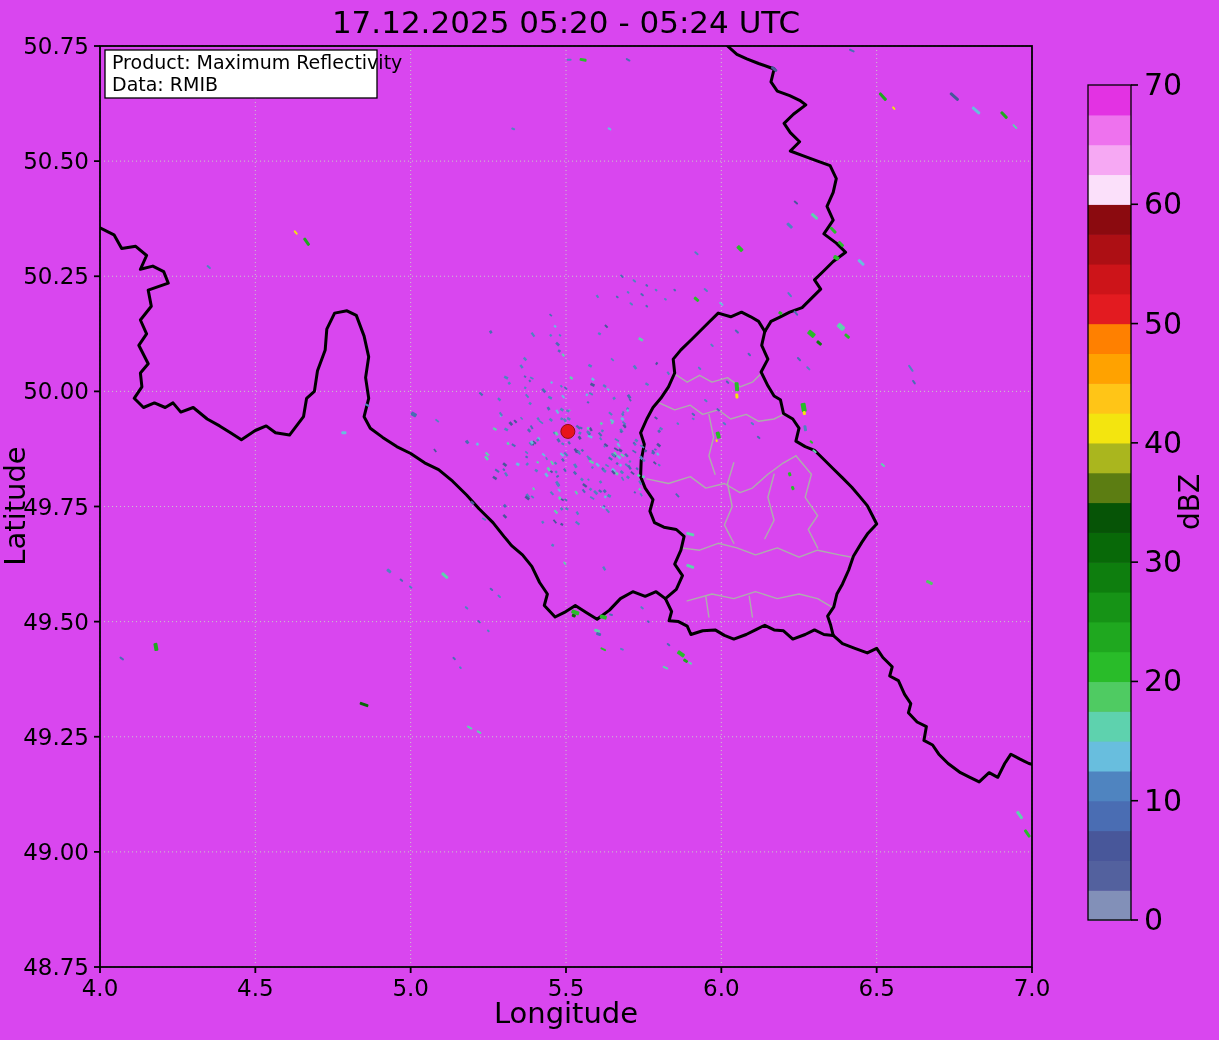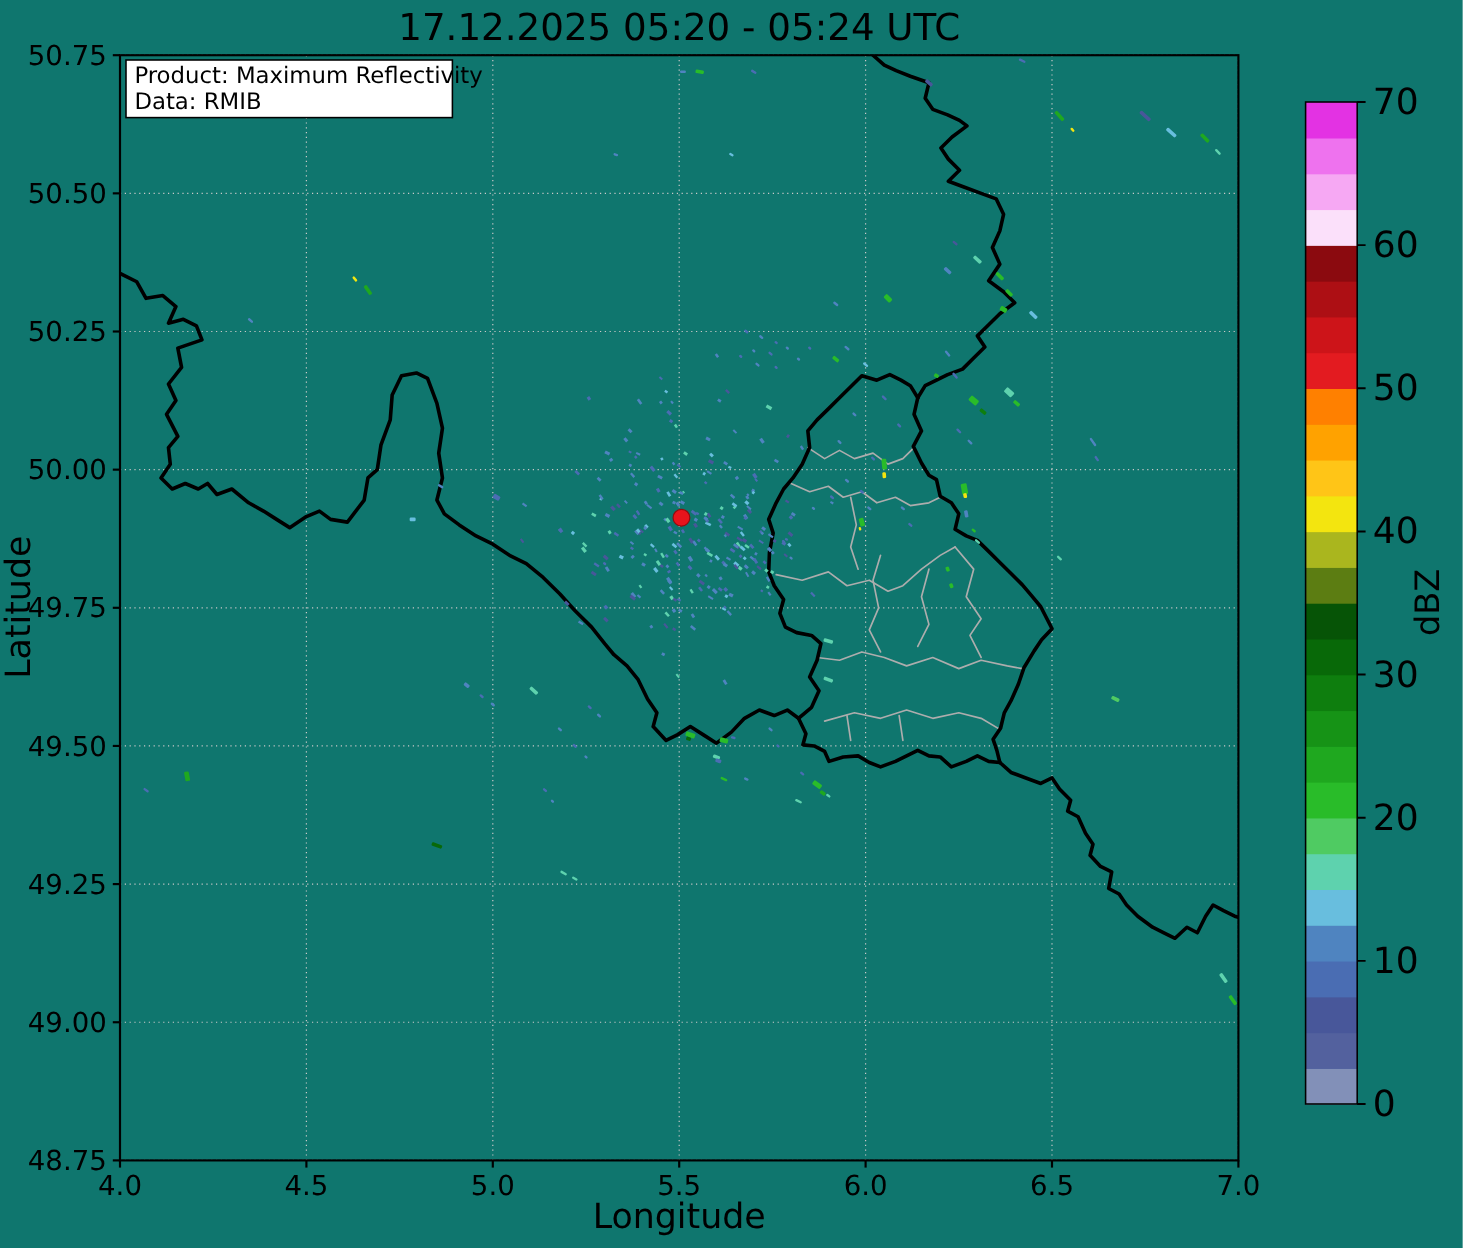--- a/index.html
+++ b/index.html
@@ -1,16 +1,16 @@
 <!DOCTYPE html>
 <html><head>
 <meta charset="utf-8">
 <style>
   html,body{margin:0;padding:0;background:#ffffff;}
-  #figure{position:relative;width:1219px;height:1040px;background:#0f766e;overflow:hidden;
+  #figure{position:relative;width:1219px;height:1040px;background:#d946ef;overflow:hidden;
           font-family:"DejaVu Sans","Liberation Sans",sans-serif;text-align:center;}
   svg text{font-family:"DejaVu Sans","Liberation Sans",sans-serif;fill:#000;}
   .title{font-size:31px;}
   .axlabel{font-size:29px;}
   .tick{font-size:23px;}
   .cbtick{font-size:30px;}
   .cblabel{font-size:28px;}
   .info{font-size:19px;}
 </style>
 </head>

